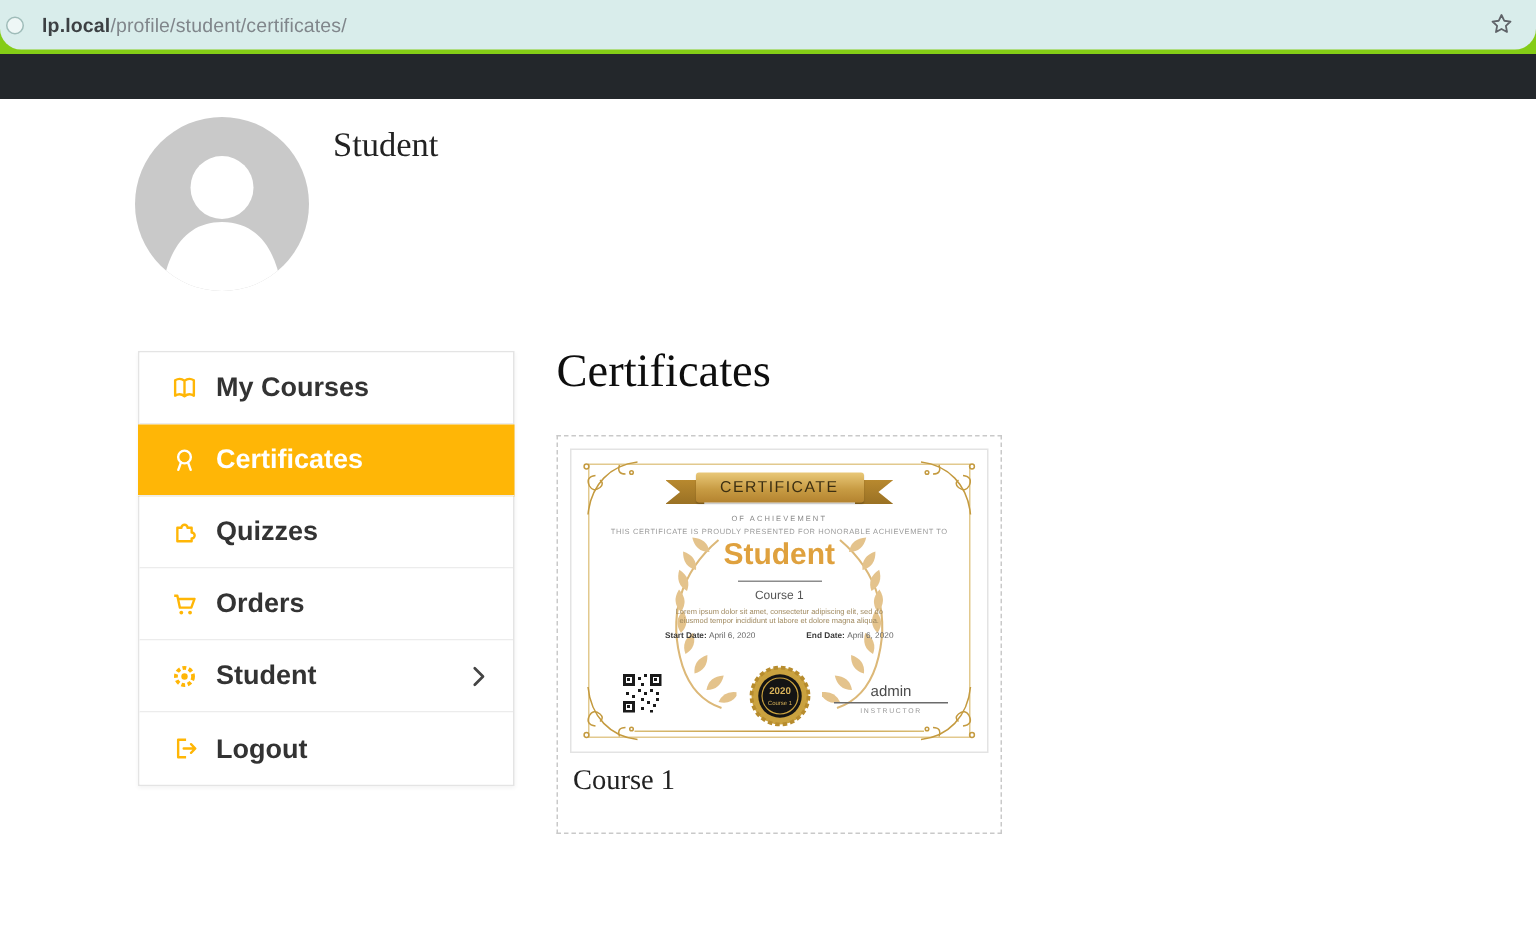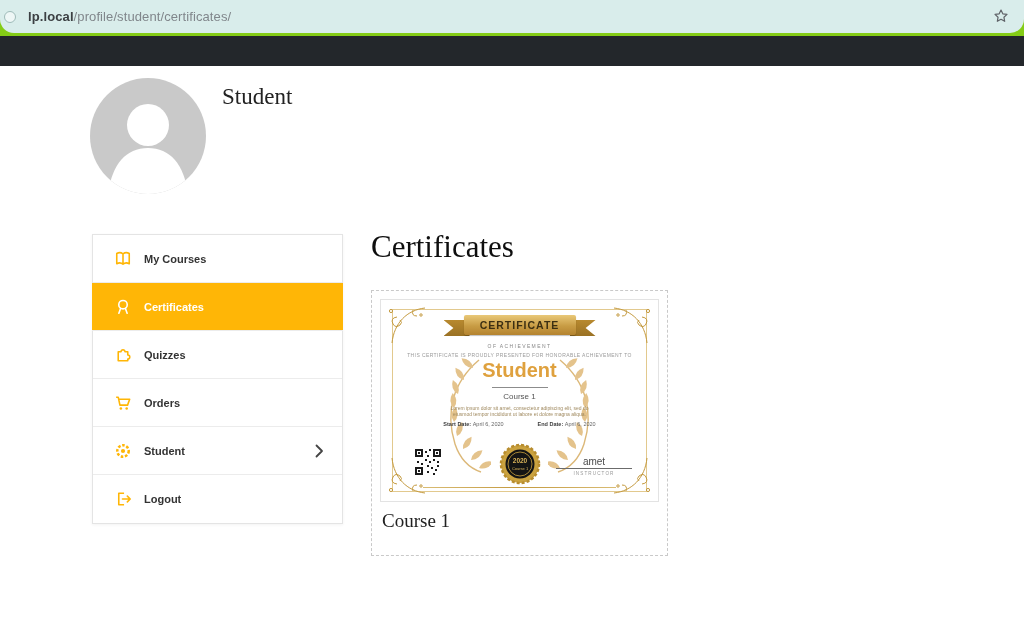--- a/index.html
+++ b/index.html
@@ -16,21 +16,21 @@
 
   
   .admin-bar { position:absolute; top:36px; left:0; width:1024px; height:30px; background:#23272b; }
 
   
   .avatar { position:absolute; left:90px; top:78px; width:116px; height:116px; }
   .profile-name { position:absolute; left:222px; top:84px; font-family:"Liberation Serif",serif; font-size:23px; color:#222; }
 
   
   .sidebar { position:absolute; left:92px; top:234px; width:251px; background:#fff; border:1px solid #e4e4e4; box-shadow:0 1px 3px rgba(0,0,0,.05); }
-  .side-item { height:48px; display:flex; align-items:center; padding:0 18px 0 21px; border-bottom:1px solid #ececec; font-size:11px; font-weight:bold; color:#333; cursor:pointer; background:#fff; }
+  .side-item { height:48px; display:flex; align-items:center; padding:0 18px 0 21px; border-bottom:1px solid #ececec; font-size:18px; font-weight:bold; color:#333; cursor:pointer; background:#fff; }
   .side-item:last-child { border-bottom:none; }
   .side-item .lp-icon { width:18px; height:18px; margin-right:12px; color:#ffb606; flex:0 0 18px; }
   .side-item.active { background:#ffb606; color:#fff; margin:0 -1px; padding-left:22px; }
   .side-item.active .lp-icon { color:#fff; }
   .side-item .chev { margin-left:auto; width:9px; height:14px; color:#444; }
 
   
   .main { position:absolute; left:371px; top:228px; width:560px; }
   .page-title { font-family:"Liberation Serif",serif; font-weight:normal; font-size:31px; color:#0e0e0e; line-height:38px; }
   .cert-card { margin-top:24px; width:297px; height:266px; border:1px dashed #c9c9c9; padding:8px; background:#fff; }
@@ -43,21 +43,21 @@
   .c-corner.tl { left:6px; top:5px; }
   .c-corner.tr { right:6px; top:5px; transform:scaleX(-1); }
   .c-corner.bl { left:6px; bottom:5px; transform:scaleY(-1); }
   .c-corner.br { right:6px; bottom:5px; transform:scale(-1,-1); }
 
   .ribbon { position:absolute; top:15px; left:50%; transform:translateX(-50%); width:112px; height:20px; }
   .ribbon .flag { position:absolute; top:5px; width:26px; height:16px; background:linear-gradient(#b8892f,#9a7124); }
   .ribbon .flag.l { left:-20px; clip-path:polygon(0 0,100% 0,100% 100%,0 100%,38% 50%); }
   .ribbon .flag.r { right:-20px; clip-path:polygon(0 0,100% 0,62% 50%,100% 100%,0 100%); }
   .ribbon .band { position:absolute; inset:0; background:linear-gradient(180deg,#e9c878 0%,#c89c44 55%,#b4832f 100%); border-radius:2px; display:flex; align-items:center; justify-content:center; box-shadow:0 1px 1px rgba(0,0,0,.25); }
-  .ribbon .band span { font-size:10.5px; font-weight:bold; letter-spacing:1px; color:#3c2f12; }
+  .ribbon .band span { font-size:10.5px; font-weight:normal; letter-spacing:1px; color:#3c2f12; }
 
   .c-subtitle { position:absolute; top:43px; left:0; right:0; text-align:center; font-size:5px; letter-spacing:1.4px; color:#888; }
   .c-presented { position:absolute; top:52px; left:0; right:0; text-align:center; font-size:5px; letter-spacing:.4px; color:#9a9a9a; white-space:nowrap; }
   .c-name { position:absolute; top:59px; left:0; right:0; text-align:center; font-size:20px; font-weight:bold; color:#dfa13e; }
   .c-underline { position:absolute; top:87px; left:50%; transform:translateX(-50%); width:56px; height:1px; background:#8c8c8c; }
   .c-course { position:absolute; top:92px; left:0; right:0; text-align:center; font-size:8px; color:#555; }
   .c-desc { position:absolute; top:105px; left:62px; right:62px; text-align:center; font-size:5px; line-height:6px; color:#a08a60; }
   .c-dates { position:absolute; top:121px; left:0; right:0; display:flex; justify-content:center; gap:34px; font-size:5.5px; color:#666; }
   .c-dates b { color:#3b3b3b; }
 
@@ -289,21 +289,21 @@
 
         <svg class="c-seal" viewBox="0 0 42 42">
           <circle cx="21" cy="21" r="19" fill="#caa23f" stroke="#b78c2e" stroke-width="2.5" stroke-dasharray="3 2"></circle>
           <circle cx="21" cy="21" r="14.5" fill="#141414"></circle>
           <circle cx="21" cy="21" r="12" fill="none" stroke="#caa23f" stroke-width=".8"></circle>
           <text x="21" y="19.5" text-anchor="middle" font-size="6.5" font-weight="bold" fill="#d9b35a" font-family="Liberation Sans, sans-serif">2020</text>
           <text x="21" y="27" text-anchor="middle" font-size="4" fill="#d9b35a" font-family="Liberation Sans, sans-serif">Course 1</text>
         </svg>
 
         <div class="c-sign">
-          <div class="sig">amet</div>
+          <div class="sig">admin</div>
           <div class="role">INSTRUCTOR</div>
         </div>
 
         <div class="c-bottomline"></div>
       </div>
 
       <div class="cert-caption">Course 1</div>
     </div>
   </div>
 

